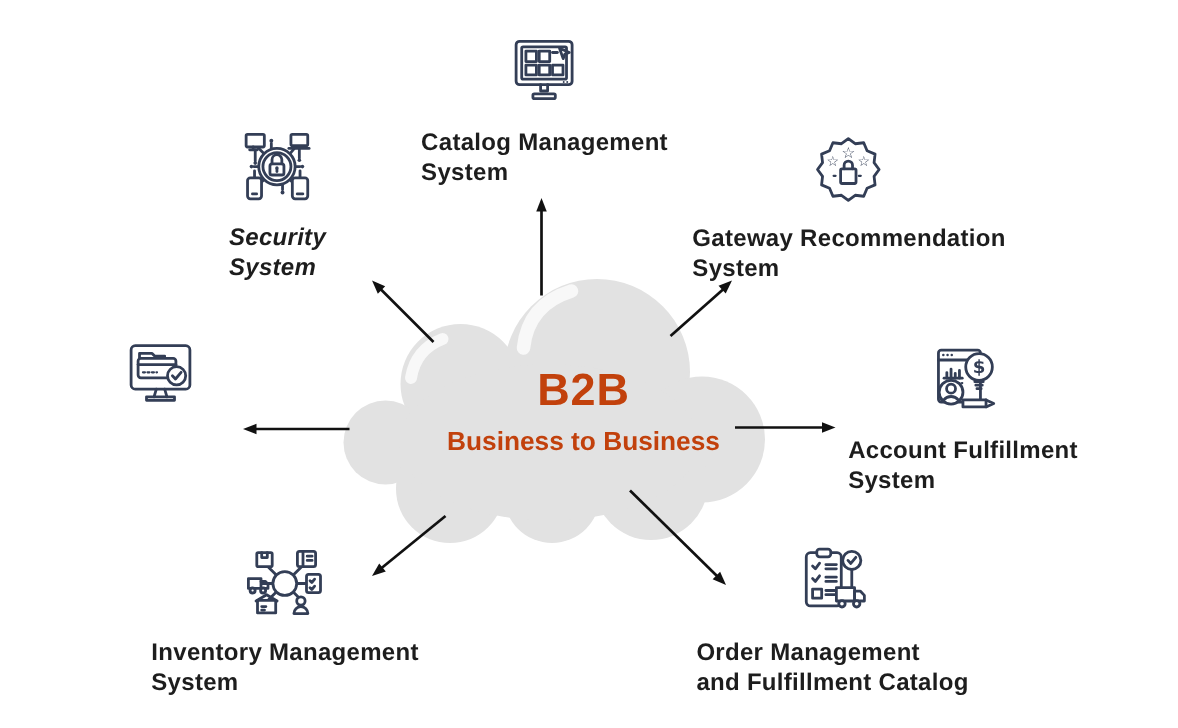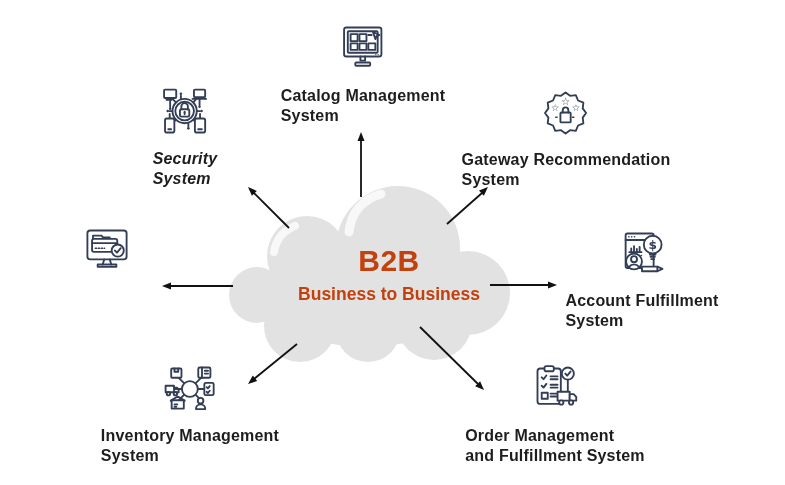--- a/index.html
+++ b/index.html
@@ -244,17 +244,17 @@
       <circle class="wf" cx="43.5" cy="13.5" r="6.5"></circle>
       <path d="M40.8 13.5 l2 2.2 3.6 -4.4"></path>
       <path d="M43.5 20 v13"></path>
       <rect class="wf" x="32.5" y="33" width="13" height="9.5"></rect>
       <path class="wf" d="M45.5 35.5 h4.2 l2.8 3 v4 h-7 z"></path>
       <circle class="wf" cx="36.5" cy="44.5" r="2.3"></circle>
       <circle class="wf" cx="47" cy="44.5" r="2.3"></circle>
     </svg>
     <div class="node-label">
       <div>Order Management</div>
-      <div>and Fulfillment System</div>
+      <div>and Fulfillment Catalog</div>
     </div>
   </div>
 
 </div>
 
 </body></html>

